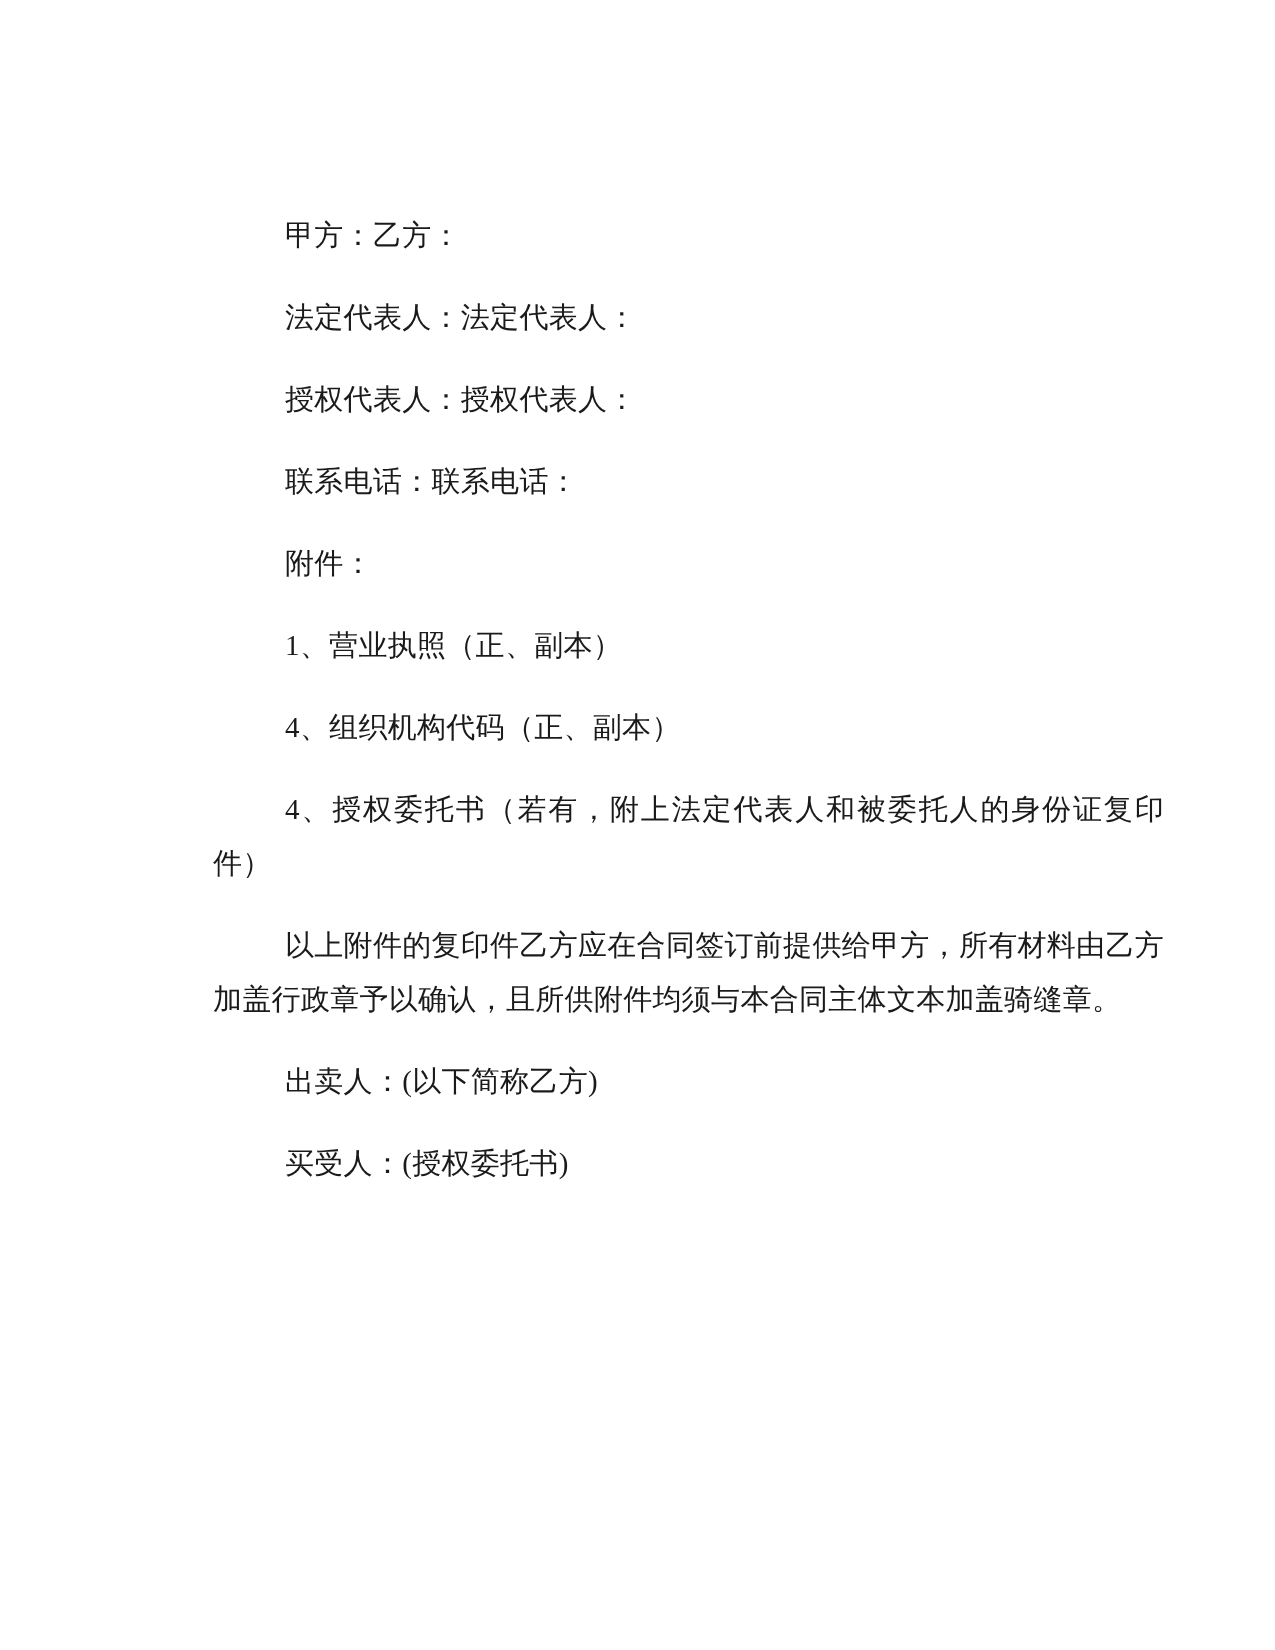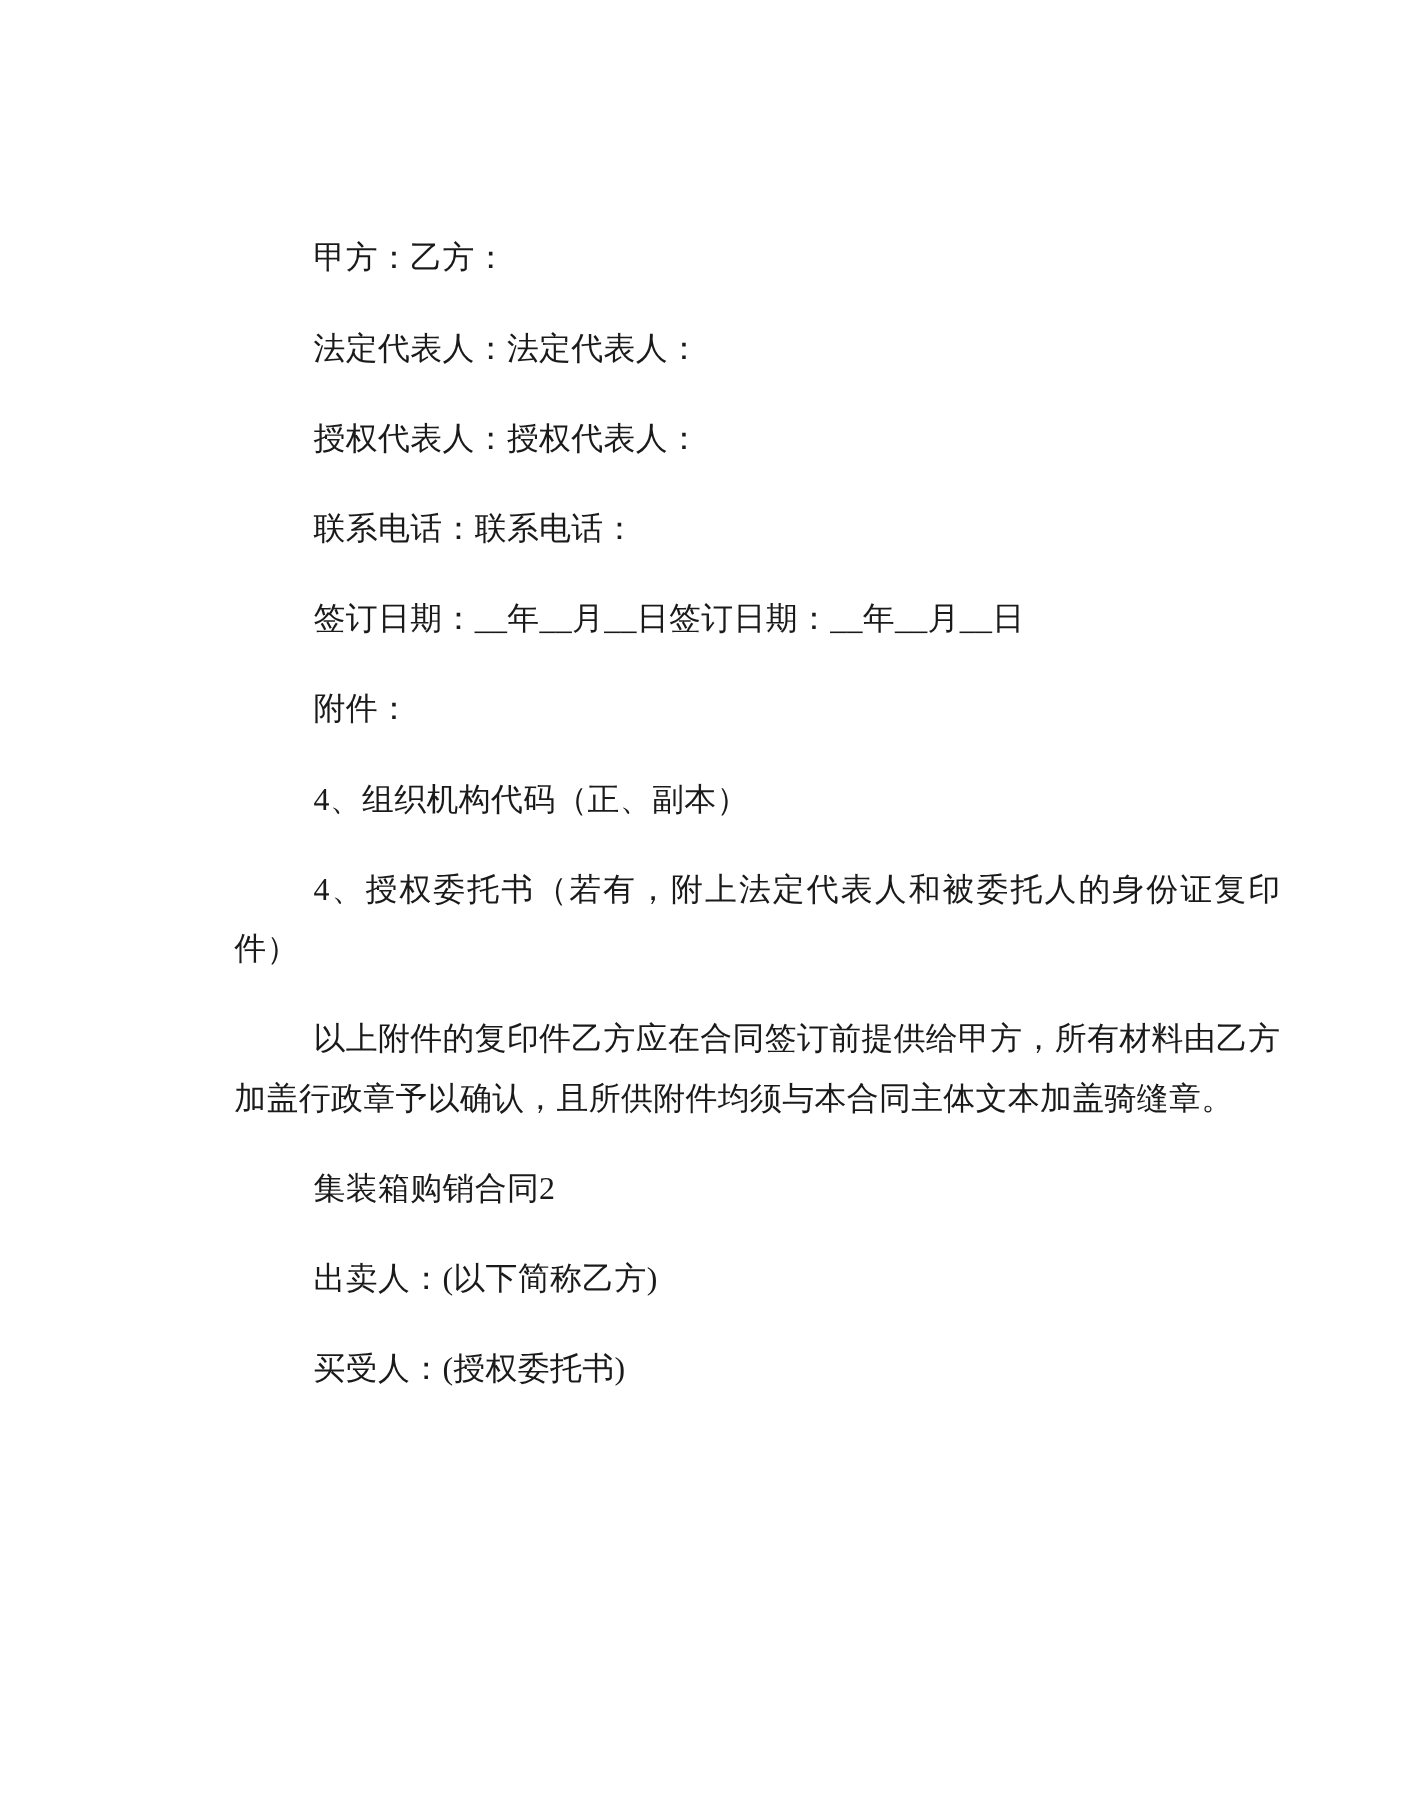--- a/index.html
+++ b/index.html
@@ -30,22 +30,21 @@
 </style>
 </head>
 <body>
 
 <div class="page">
   <div class="doc">
     <p>甲方：乙方：</p>
     <p>法定代表人：法定代表人：</p>
     <p>授权代表人：授权代表人：</p>
     <p>联系电话：联系电话：</p>
-    <p>签订日期：__年__月__日签订日期：__年__月__日</p>
     <p>附件：</p>
+    <p>1、营业执照（正、副本）</p>
     <p>4、组织机构代码（正、副本）</p>
     <p>4、授权委托书（若有，附上法定代表人和被委托人的身份证复印件）</p>
     <p>以上附件的复印件乙方应在合同签订前提供给甲方，所有材料由乙方加盖行政章予以确认，且所供附件均须与本合同主体文本加盖骑缝章。</p>
-    <p>集装箱购销合同2</p>
     <p>出卖人：(以下简称乙方)</p>
     <p>买受人：(授权委托书)</p>
   </div>
 </div>
 
 </body></html>

